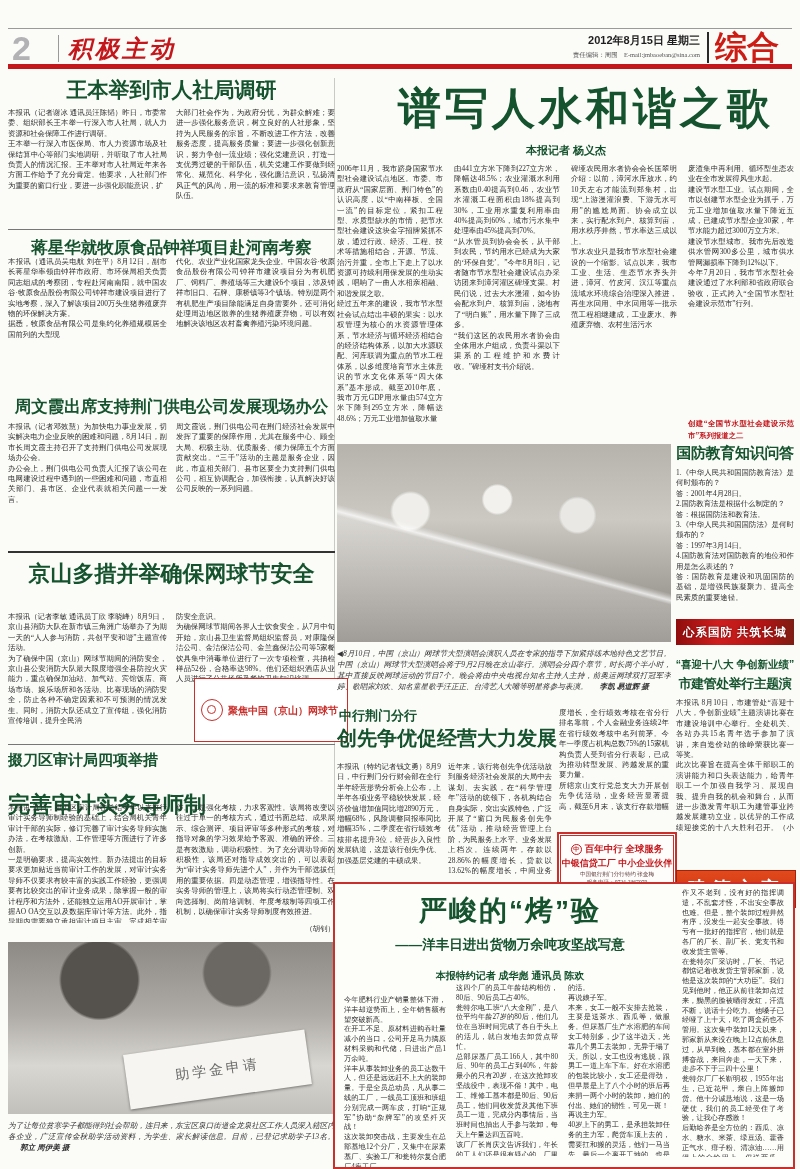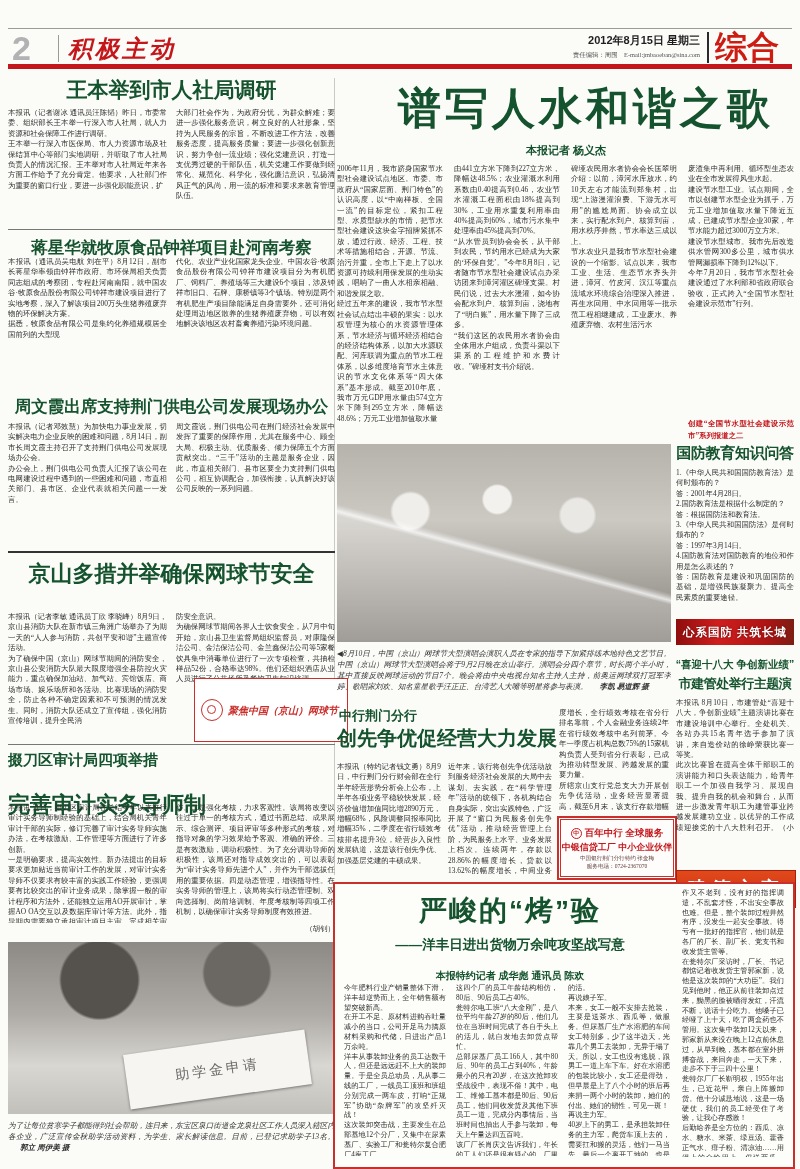--- a/index.html
+++ b/index.html
@@ -28,21 +28,21 @@
         box-shadow:0 1px 3px rgba(0,0,0,.45);display:flex;align-items:center;justify-content:center;
         color:#6b6b6b;font-size:14px;letter-spacing:3px;}
   .logoBox{border:1px solid #c9302c;background:#fff;display:flex;align-items:center;gap:5px;padding:4px 6px;}
   .flowerIcon{width:20px;height:20px;border:1.5px solid #c9302c;border-radius:50%;position:relative;flex:none;}
   .flowerIcon::after{content:"";position:absolute;left:5px;top:5px;width:7px;height:7px;border:1.5px solid #c9302c;border-radius:50%;}
   .banner{background:linear-gradient(90deg,#8f0d0d,#cf1e1e 35%,#b01414 75%,#7d1d12);display:flex;align-items:center;justify-content:center;
           color:#fff;font-weight:bold;font-family:"Liberation Sans",sans-serif;font-size:11.5px;letter-spacing:1px;text-shadow:0 0 2px #5c0000;}
   .jgwin{background:linear-gradient(180deg,#e04a1c,#cf2a10);display:flex;align-items:center;justify-content:center;
          color:#fff;font-weight:bold;font-family:"Liberation Sans",sans-serif;font-size:19px;letter-spacing:5px;border:1px solid #a81f0a;margin-top:31px;}
   .adbox{border:2px solid #c9302c;box-shadow:inset 0 0 0 1px #fff,inset 0 0 0 2px #c9302c;background:#fffdfb;
-         display:flex;flex-direction:column;align-items:center;justify-content:center;gap:1px;padding:2px;}
+         display:flex;flex-direction:column;align-items:center;justify-content:center;gap:1px;padding:2px;margin-top:16px;}
   .adl1{color:#c4171c;font-weight:bold;font-size:9.5px;font-family:"Liberation Sans",sans-serif;display:flex;align-items:center;gap:3px;white-space:nowrap;}
   .bocLogo{width:9px;height:9px;border:1.2px solid #c4171c;border-radius:50%;display:inline-flex;align-items:center;justify-content:center;
            font-size:6px;color:#c4171c;font-weight:bold;flex:none;}
   .adl3{color:#5a3a3a;font-size:5.6px;line-height:6.6px;text-align:center;white-space:nowrap;}
   .fbox{border:2px solid #c9302c;background:#fdfdfa;}
   .vline{background:#c9c9c5;width:1px;}
 </style>
 </head>
 <body>
 
@@ -85,21 +85,21 @@
   </div>
   <div class="blk" style="left:8px;top:551px;width:327px;height:2px;background:#333;"></div>
 
   <div class="blk hl ctr" style="left:8px;top:559px;width:327px;height:28px;font-size:22px;">京山多措并举确保网球节安全</div>
   <div class="blk cols2" style="left:8px;top:612px;width:327px;height:148px;">
     <div class="body7">本报讯（记者李敏 通讯员丁欣 李晓峰）8月9日，京山县消防大队在新市镇三角洲广场举办了为期一天的“人人参与消防，共创平安和谐”主题宣传活动。
 为了确保中国（京山）网球节期间的消防安全，京山县公安消防大队最大限度增强全县防控火灾能力，重点确保加油站、加气站、宾馆饭店、商场市场、娱乐场所和各活动、比赛现场的消防安全，防止各种不确定因素和不可预测的情况发生。同时，消防大队还成立了宣传组，强化消防宣传培训，提升全民消</div>
     <div class="body7">防安全意识。
 为确保网球节期间各界人士饮食安全，从7月中旬开始，京山县卫生监督局组织监督员，对康隆保洁公司、金洁保洁公司、金兰鑫保洁公司等5家餐饮具集中消毒单位进行了一次专项检查，共抽检样品52份，合格率达98%。他们还组织酒店从业人员进行了公共场所及餐饮卫生知识培训。</div>
   </div>
-  <div class="blk logoBox" style="left:194px;top:678px;width:140px;height:54px;font-style:italic;">
+  <div class="blk logoBox" style="left:194px;top:678px;width:140px;height:54px;">
     <span class="flowerIcon"></span>
     <span style="color:#c9302c;font-weight:bold;font-size:10px;font-family:'Liberation Sans',sans-serif;line-height:13px;">聚焦中国（京山）网球节</span>
   </div>
   <div class="blk" style="left:8px;top:744px;width:327px;height:1px;background:#777;"></div>
 
   <div class="blk hl" style="left:8px;top:751px;width:327px;height:19px;font-size:15px;">掇刀区审计局四项举措</div>
   <div class="blk hl" style="left:8px;top:790px;width:327px;height:28px;font-size:22px;">完善审计实务导师制</div>
   <div class="blk cols2" style="left:8px;top:803px;width:327px;height:120px;">
     <div class="body7">本报讯 近日，掇刀区审计局在总结今年以来推行审计实务导师制经验的基础上，结合局机关青年审计干部的实际，修订完善了审计实务导师实施办法，在考核激励、工作管理等方面进行了许多创新。
 一是明确要求，提高实效性。新办法提出的目标要求更加贴近当前审计工作的发展，对审计实务导师不仅要求有较丰富的实践工作经验，更强调要有比较突出的审计业务成果，除掌握一般的审计程序和方法外，还能独立运用AO开展审计，掌握AO OA交互以及数据库审计等方法。此外，指导期内需要独立承担审计项目主审、完成相关审计科研和计算机审计案例编写等工</div>
@@ -167,21 +167,21 @@
   <div class="blk hl ctr" style="left:674px;top:658px;width:122px;height:15px;font-size:10.5px;">“喜迎十八大 争创新业绩”</div>
   <div class="blk hl ctr" style="left:673px;top:675px;width:124px;height:18px;font-size:13px;letter-spacing:-0.5px;">市建管处举行主题演讲比赛</div>
   <div class="blk body7" style="left:676px;top:698px;width:118px;height:136px;">本报讯 8月10日，市建管处“喜迎十八大，争创新业绩”主题演讲比赛在市建设培训中心举行。全处机关、各站办共15名青年选手参加了演讲，来自造价站的徐峥荣获比赛一等奖。
 此次比赛旨在提高全体干部职工的演讲能力和口头表达能力，给青年职工一个加强自我学习、展现自我、提升自我的机会和舞台，从而进一步激发青年职工为建管事业跨越发展建功立业，以优异的工作成绩迎接党的十八大胜利召开。（小航）</div>
   <div class="blk jgwin" style="left:676px;top:839px;width:118px;height:36px;">建管之窗</div>
 
   <div class="blk fbox" style="left:333px;top:882px;width:458px;height:283px;">
     <div class="blk hl ctr" style="left:12px;top:8px;width:326px;height:40px;font-size:28px;letter-spacing:2px;">严峻的“烤”验</div>
     <div class="blk hl ctr" style="left:12px;top:52px;width:326px;height:20px;font-size:13.5px;">——洋丰日进出货物万余吨攻坚战写意</div>
     <div class="blk hl ctr" style="left:12px;top:77px;width:326px;height:14px;font-size:10px;margin-top:8px;">本报特约记者 成华彪 通讯员 陈欢</div>
-    <div class="blk body72" style="left:9px;top:100px;width:102px;height:172px;">今年肥料行业产销量整体下滑，洋丰却逆势而上，全年销售额有望突破新高。
+    <div class="blk body72" style="left:9px;top:112px;width:102px;height:172px;">今年肥料行业产销量整体下滑，洋丰却逆势而上，全年销售额有望突破新高。
 在开工不足、原材料进购吞吐量减小的当口，公司开足马力搞原材料采购和代储，日进出产品1万余吨。
 洋丰从事装卸业务的员工达数千人，但还是远远赶不上大的装卸量。于是全员总动员，凡从事二线的工厂，一线员工顶班和班组分别完成一两车皮，打响“正规军”协助“杂牌军”的攻坚歼灭战！
 这次装卸突击战，主要发生在总部基地12个分厂，又集中在尿素基厂、实验工厂和瓮特尔复合肥厂4座工厂。</div>
     <div class="blk body72" style="left:121px;top:100px;width:102px;height:172px;">这四个厂的员工年龄结构相仿，80后、90后员工占40%。
 瓮特尔电工班“八大金刚”，是八位平均年龄27岁的80后，他们几位在当班时间完成了各自手头上的活儿，就自发地去卸货点帮忙。
 总部尿基厂员工166人，其中80后、90年的员工占到40%，年龄最小的只有20岁，在这次抢卸攻坚战役中，表现不俗！其中，电工、维修工基本都是80后、90后员工，他们同收发货及其他下班员工一道，完成分内事情后，当班时间也抽出人手参与装卸，每天上午量达四五百吨。
 该厂厂长肖庆文告诉我们，年长的工人们还是很有疑心的，厂里一个小个子90后，人长得单薄，老大哥们就没让他搬包和扛，主要是做些打下手</div>
     <div class="blk body72" style="left:233px;top:100px;width:102px;height:172px;">的活。
 再说娘子军。
 本来，女工一般不安排去抢装，主要是送茶水、西瓜等，做服务。但尿基厂生产水溶肥的车间女工特别多，少了这半边天，光靠几个男工去装卸，无异于塌了天。所以，女工也没有逃脱，跟男工一道上车下车。好在水溶肥的包装比较小，女工还是得劲，但早晨是上了八个小时的班后再来捎一两个小时的装卸，她们的付出、她们的韧性，可见一斑！

